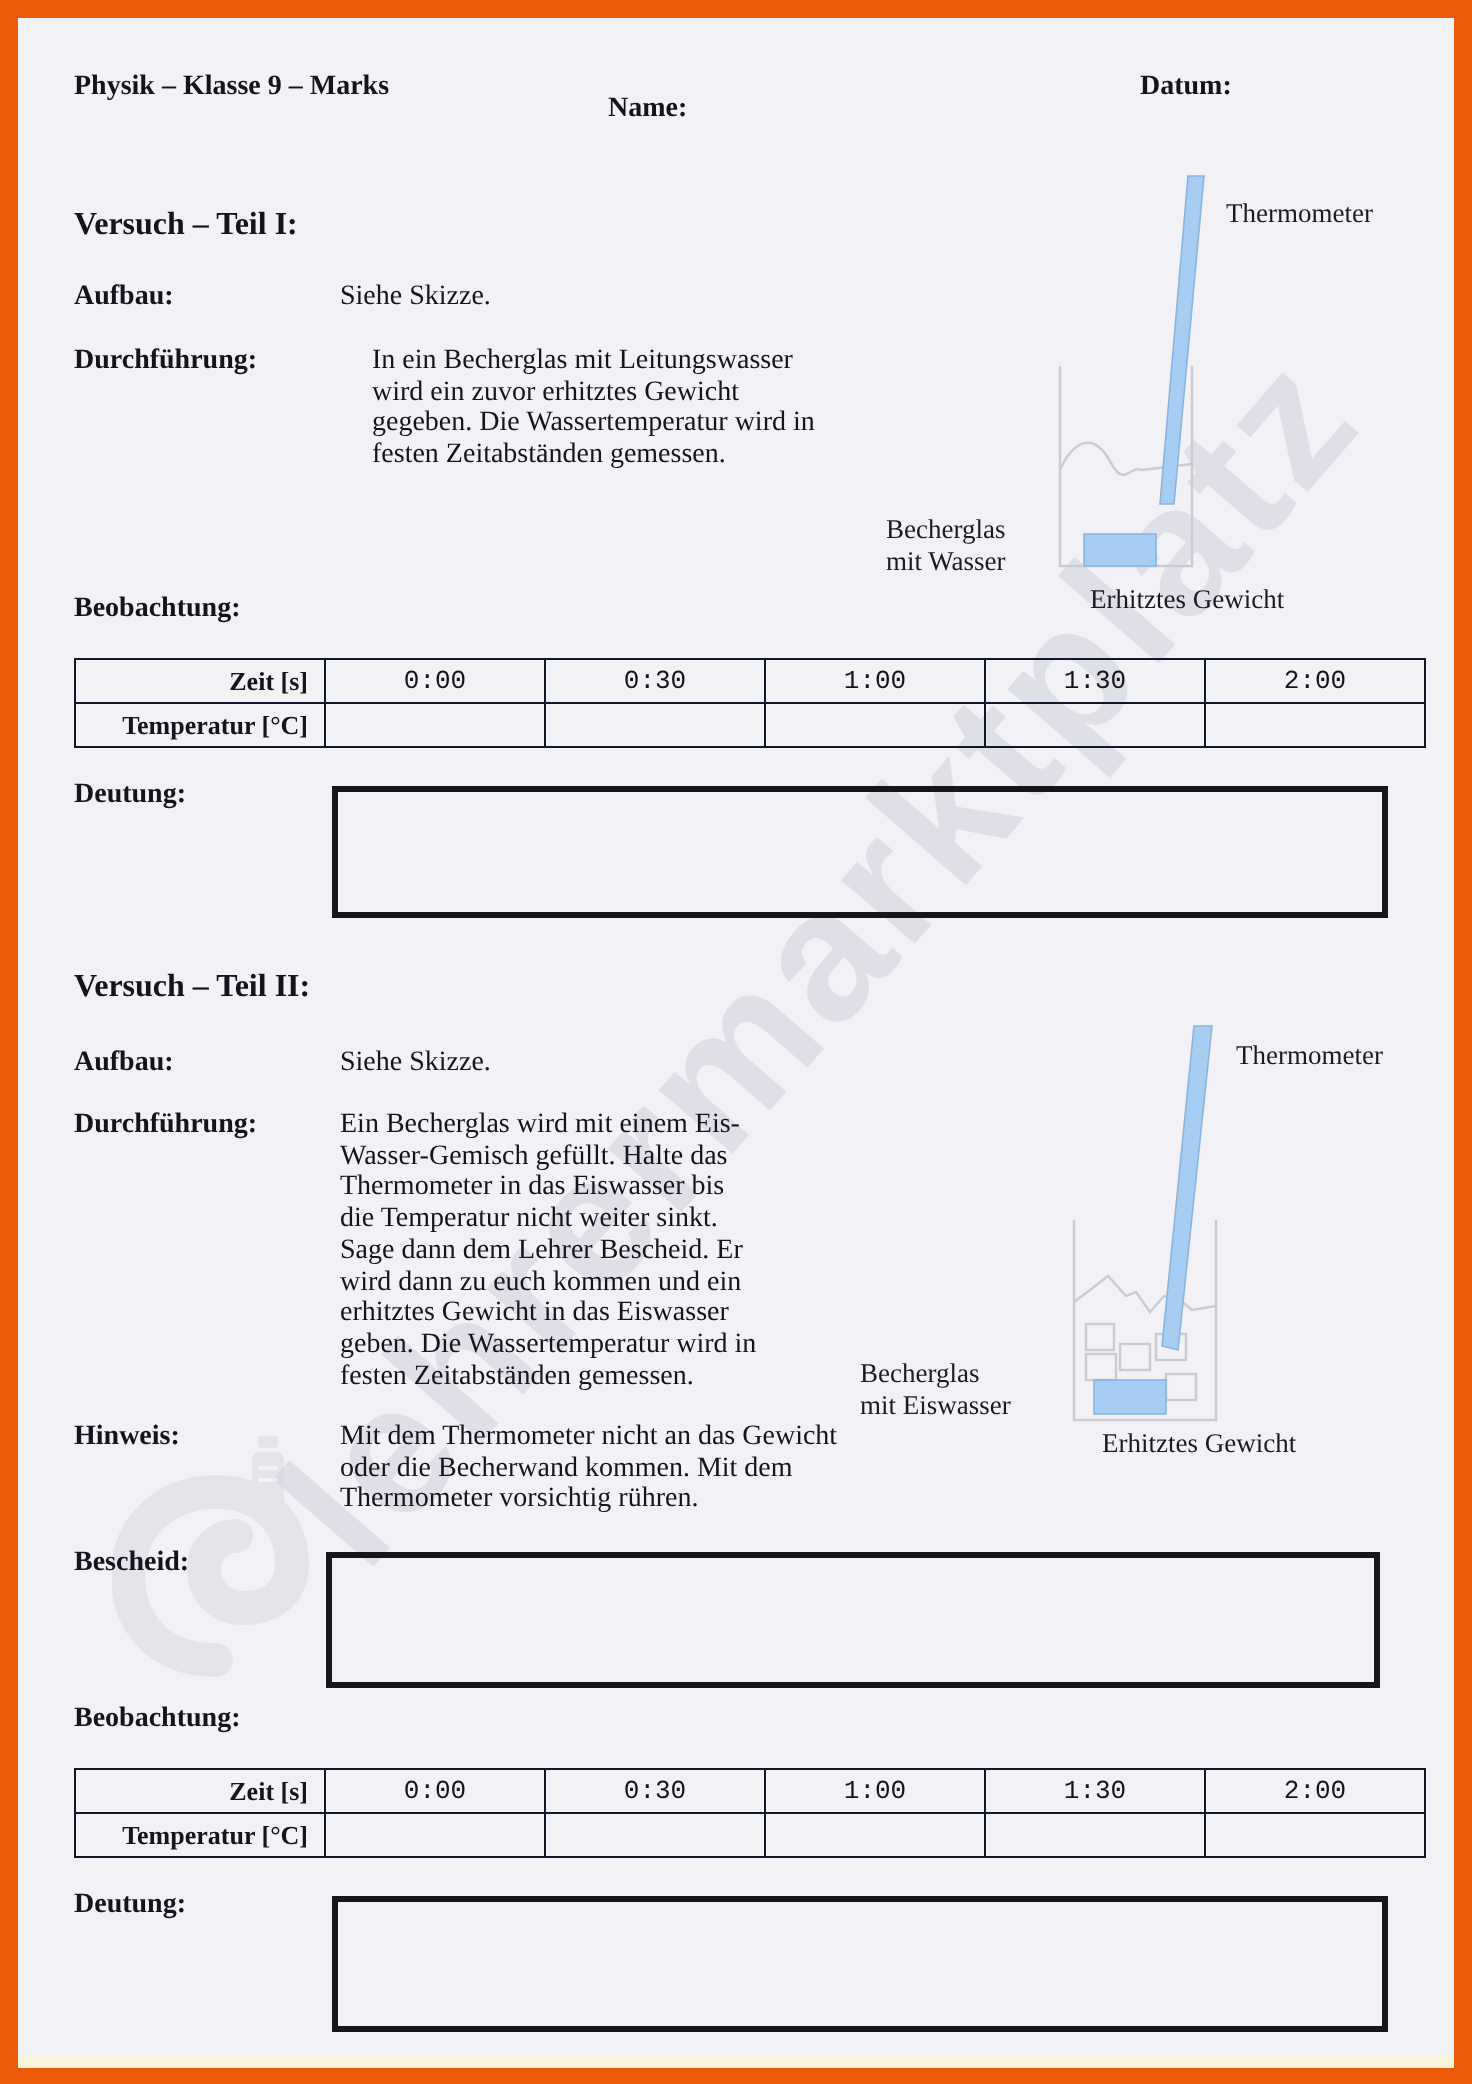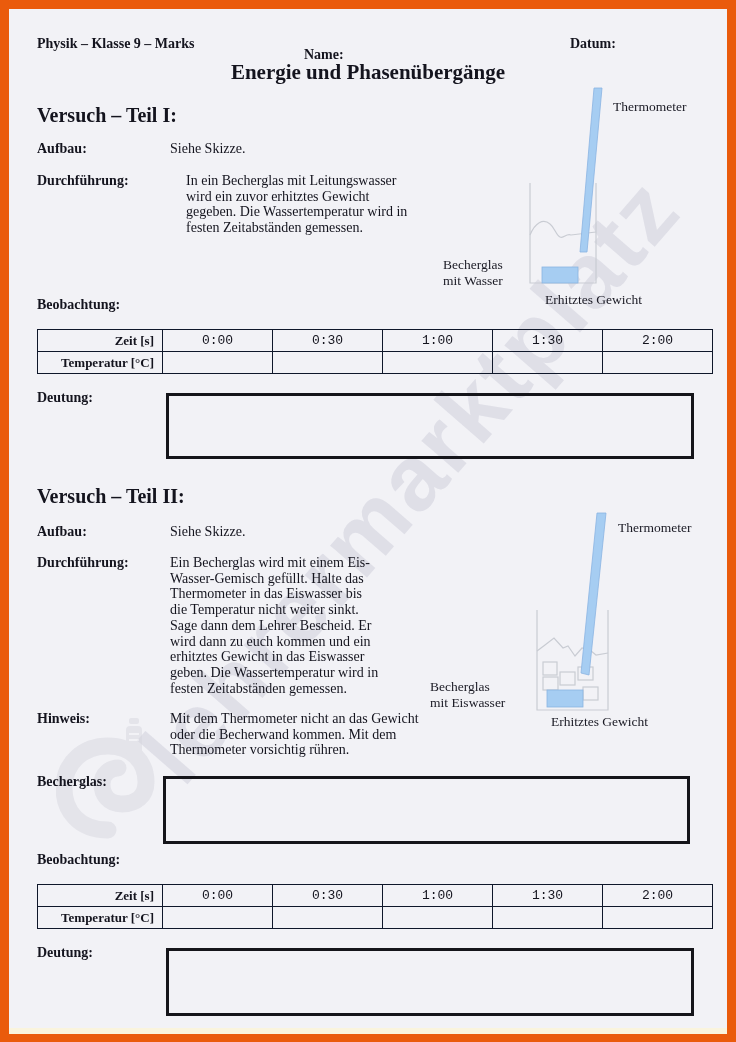--- a/index.html
+++ b/index.html
@@ -22,21 +22,21 @@
   }
   .abs { position: absolute; }
   .txt { color: #14141e; font-size: 14px; line-height: 15.7px; }
   .bold { font-weight: bold; }
   .preline { white-space: pre-line; }
   #doc-title {
     left: 0; right: 0; top: 60px;
     text-align: center;
     font-size: 21px; font-weight: bold; color: #14141e;
   }
-  .section-heading { font-size: 20px; font-weight: bold; color: #14141e; }
+  .section-heading { font-size: 16px; font-weight: bold; color: #14141e; }
   .header-label { font-size: 14px; font-weight: bold; color: #14141e; }
 
   
   #watermark-text {
     left: 410px; top: 480px;
     transform: translate(-50%,-50%) rotate(-49deg);
     font-family: "Liberation Sans", sans-serif;
     font-weight: bold;
     font-size: 92px;
     letter-spacing: 3px;
@@ -88,21 +88,20 @@
     <path d="M52 118 C 22 118 8 98 8 76 C 8 50 28 34 52 34 C 76 34 90 50 90 70 C 90 84 80 92 66 92 C 52 92 46 82 46 72 C 46 62 54 56 62 56" fill="none" stroke="#d7d7df" stroke-width="17" stroke-linecap="round"></path>
     <rect x="70" y="14" width="16" height="30" rx="4" fill="#d7d7df"></rect>
     <rect x="73" y="6" width="10" height="6" rx="2" fill="#d7d7df"></rect>
     <line x1="73" y1="22" x2="83" y2="22" stroke="#f2f2f6" stroke-width="2"></line>
     <line x1="73" y1="28" x2="83" y2="28" stroke="#f2f2f6" stroke-width="2"></line>
   </svg>
 
   <div class="abs header-label" style="left:37px; top:36px;">Physik – Klasse 9 – Marks</div>
   <div class="abs header-label" style="left:304px; top:47px;">Name:</div>
   <div class="abs header-label" style="left:570px; top:36px;">Datum:</div>
-  <div id="doc-title" class="abs">Energie und Phasenübergänge</div>
 
   <div class="abs section-heading" style="left:37px; top:104px;">Versuch – Teil I:</div>
 
   <div class="abs txt bold" style="left:37px; top:141px;">Aufbau:</div>
   <div class="abs txt" style="left:170px; top:141px;">Siehe Skizze.</div>
 
   <div class="abs txt bold" style="left:37px; top:173px;">Durchführung:</div>
   <div class="abs txt preline" style="left:186px; top:173px; width:230px;font-family:Liberation Serif, serif;">In ein Becherglas mit Leitungswasser
 wird ein zuvor erhitztes Gewicht
 gegeben. Die Wassertemperatur wird in
@@ -177,21 +176,21 @@
       <rect x="53" y="179" width="15" height="13"></rect>
     </g>
     <rect x="17" y="182" width="36" height="17" fill="#a6cdf2" stroke="#8ab4e2" stroke-width="0.8"></rect>
     <polygon points="67,5 76,5 59,167 51,165" fill="#a6cdf2" stroke="#8ab4e2" stroke-width="0.8"></polygon>
   </svg>
   <div class="diagram-label" style="left:618px; top:520px;">Thermometer</div>
   <div class="diagram-label preline" style="left:430px; top:679px;">Becherglas
 mit Eiswasser</div>
   <div class="diagram-label" style="left:551px; top:714px;">Erhitztes Gewicht</div>
 
-  <div class="abs txt bold" style="left:37px; top:774px;">Becherglas:</div>
+  <div class="abs txt bold" style="left:37px; top:774px;">Bescheid:</div>
   <div class="answer-box" style="left:163px; top:776px; width:521px; height:62px;"></div>
 
   <div class="abs txt bold" style="left:37px; top:852px;">Beobachtung:</div>
 
   <table class="obs" style="top:884px;">
     <tbody>
         <tr>
       <th>Zeit [s]</th>
       <td>0:00</td>
       <td>0:30</td>

